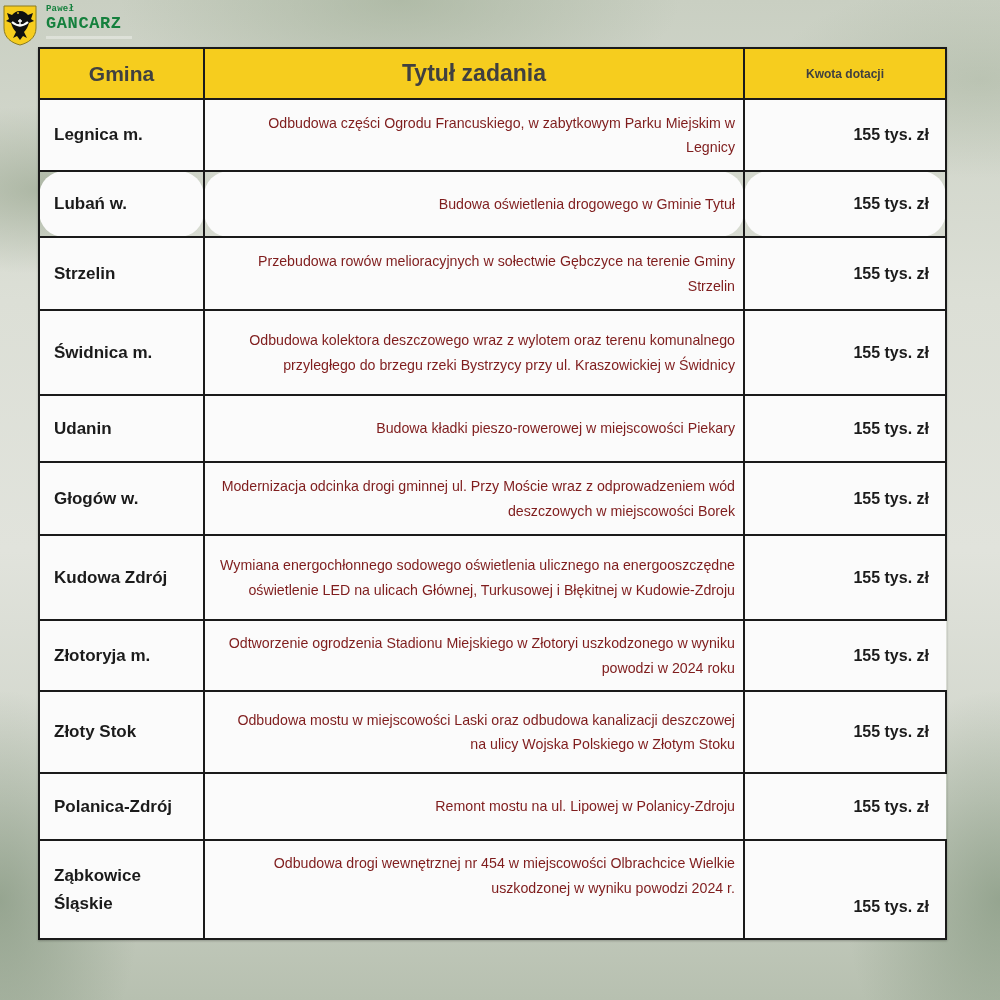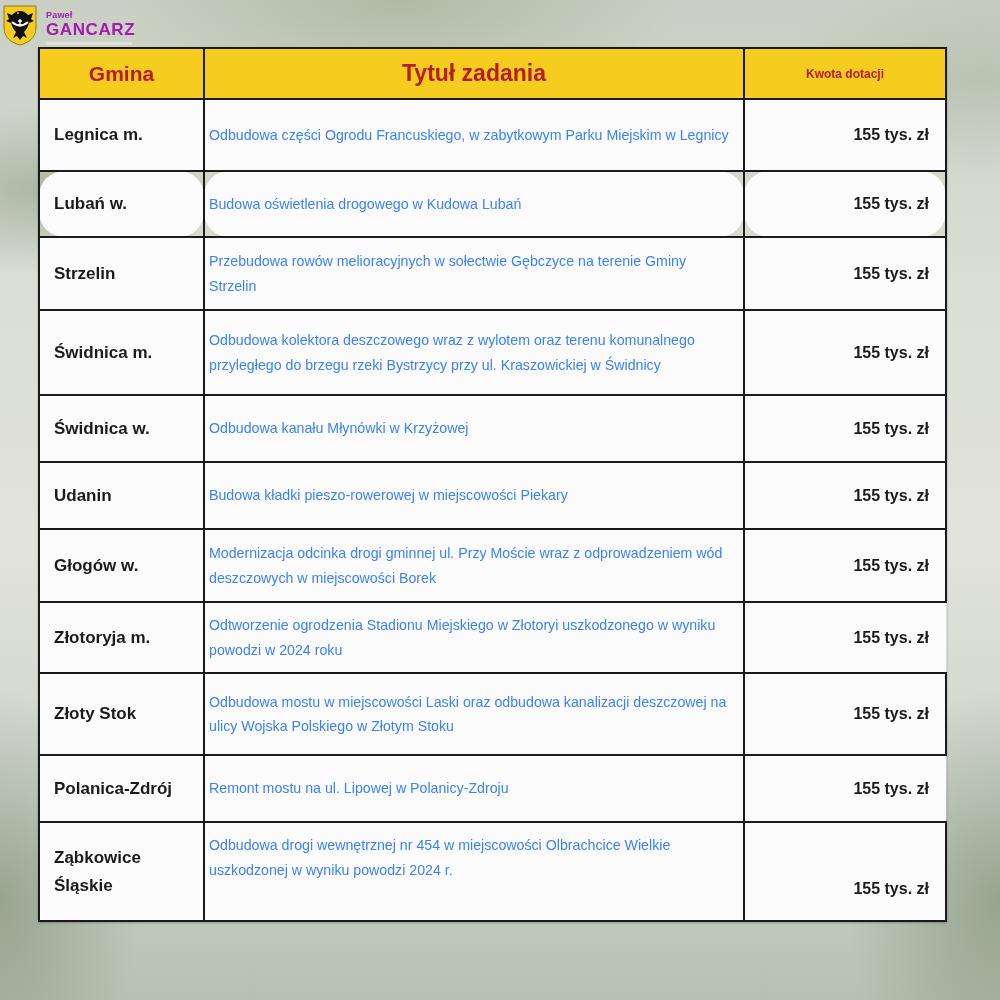--- a/index.html
+++ b/index.html
@@ -29,23 +29,24 @@
       height: 44px;
       display: flex;
       align-items: flex-start;
     }
     .crest {
       width: 36px;
       height: 42px;
     }
     .logo-text {
       margin-left: 8px;
-      margin-top: 7px;
-      color: #a21caf;
+      margin-top: 1px;
+      color: #15803d;
       line-height: 1;
+      font-family: Liberation Mono, monospace;
     }
     .logo-first {
       font-size: 9px;
       font-weight: bold;
       letter-spacing: 0.2px;
     }
     .logo-last {
       font-size: 17px;
       font-weight: bold;
       letter-spacing: 0.6px;
@@ -70,21 +71,21 @@
       width: 907px;
       table-layout: fixed;
       box-shadow: 0 1px 2px rgba(0,0,0,0.25);
     }
     col.c1 { width: 165px; }
     col.c2 { width: 540px; }
     col.c3 { width: 202px; }
 
     th {
       background: #f6cd1e;
-      color: #b91c1c;
+      color: #404040;
       font-weight: bold;
       border: 2px solid #1a1a1a;
       height: 49px;
       padding: 0;
       text-align: center;
       vertical-align: middle;
     }
     th.h-gmina { font-size: 21px; }
     th.h-title { font-size: 23px; }
     th.h-amount { font-size: 12px; }
@@ -98,24 +99,25 @@
     td.gmina {
       font-weight: bold;
       font-size: 17px;
       padding-left: 14px;
       vertical-align: middle;
       line-height: 28px;
     }
     td.task {
       font-size: 14.2px;
       line-height: 24.5px;
-      padding-left: 4px;
+      padding-left: 13px;
       padding-right: 8px;
       vertical-align: middle;
-      color: #3b82f6;
+      color: #7f1d1d;
+      text-align: right;
     }
     td.amount {
       font-weight: bold;
       font-size: 16px;
       text-align: right;
       padding-right: 16px;
       vertical-align: middle;
     }
     td.task.top { vertical-align: top; padding-top: 10px; }
     td.amount.lower { vertical-align: bottom; padding-bottom: 22px; }
@@ -167,46 +169,46 @@
       </tr>
     </thead>
     <tbody>
       <tr class="r1">
         <td class="gmina">Legnica m.</td>
         <td class="task">Odbudowa części Ogrodu Francuskiego, w zabytkowym Parku Miejskim w Legnicy</td>
         <td class="amount">155 tys. zł</td>
       </tr>
       <tr class="r2">
         <td class="gmina">Lubań w.</td>
-        <td class="task">Budowa oświetlenia drogowego w Kudowa Lubań</td>
+        <td class="task">Budowa oświetlenia drogowego w Gminie Tytuł</td>
         <td class="amount">155 tys. zł</td>
       </tr>
       <tr class="r3">
         <td class="gmina">Strzelin</td>
         <td class="task">Przebudowa rowów melioracyjnych w sołectwie Gębczyce na terenie Gminy Strzelin</td>
         <td class="amount">155 tys. zł</td>
       </tr>
       <tr class="r4">
         <td class="gmina">Świdnica m.</td>
         <td class="task">Odbudowa kolektora deszczowego wraz z wylotem oraz terenu komunalnego przyległego do brzegu rzeki Bystrzycy przy ul. Kraszowickiej w Świdnicy</td>
         <td class="amount">155 tys. zł</td>
       </tr>
-      <tr class="r5">
-        <td class="gmina">Świdnica w.</td>
-        <td class="task">Odbudowa kanału Młynówki w Krzyżowej</td>
-        <td class="amount">155 tys. zł</td>
-      </tr>
       <tr class="r6">
         <td class="gmina">Udanin</td>
         <td class="task">Budowa kładki pieszo-rowerowej w miejscowości Piekary</td>
         <td class="amount">155 tys. zł</td>
       </tr>
       <tr class="r7">
         <td class="gmina">Głogów w.</td>
         <td class="task">Modernizacja odcinka drogi gminnej ul. Przy Moście wraz z odprowadzeniem wód deszczowych w miejscowości Borek</td>
+        <td class="amount">155 tys. zł</td>
+      </tr>
+      <tr class="r8">
+        <td class="gmina">Kudowa Zdrój</td>
+        <td class="task">Wymiana energochłonnego sodowego oświetlenia ulicznego na energooszczędne oświetlenie LED na ulicach Głównej, Turkusowej i Błękitnej w Kudowie-Zdroju</td>
         <td class="amount">155 tys. zł</td>
       </tr>
       <tr class="r9">
         <td class="gmina">Złotoryja m.</td>
         <td class="task">Odtworzenie ogrodzenia Stadionu Miejskiego w Złotoryi uszkodzonego w wyniku powodzi w 2024 roku</td>
         <td class="amount no-right">155 tys. zł</td>
       </tr>
       <tr class="r10">
         <td class="gmina">Złoty Stok</td>
         <td class="task">Odbudowa mostu w miejscowości Laski oraz odbudowa kanalizacji deszczowej na ulicy Wojska Polskiego w Złotym Stoku</td>

